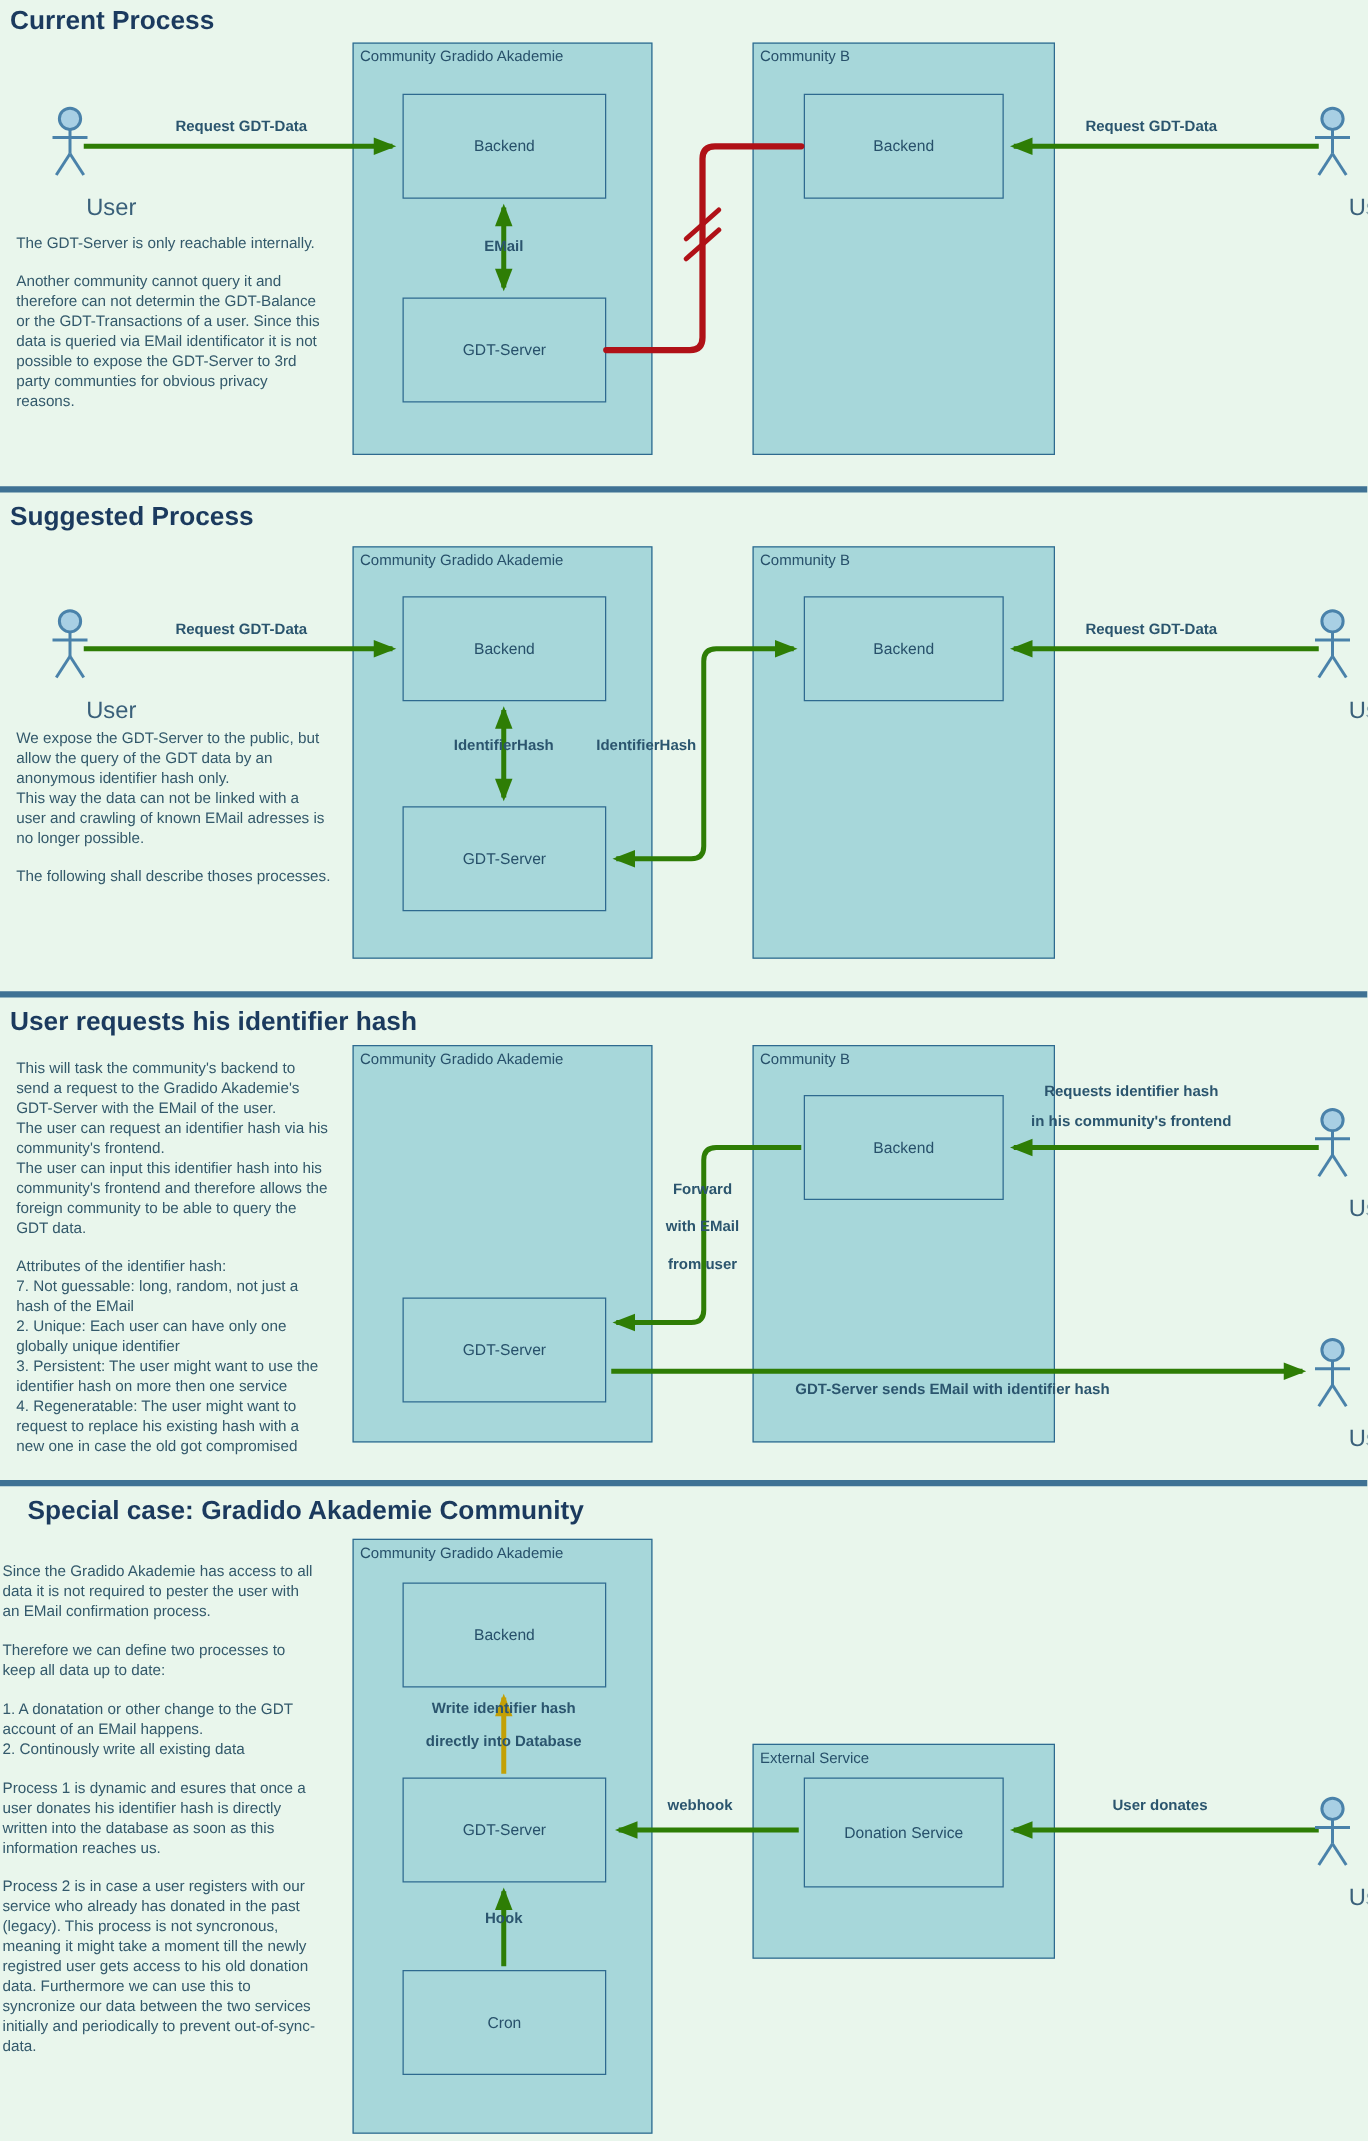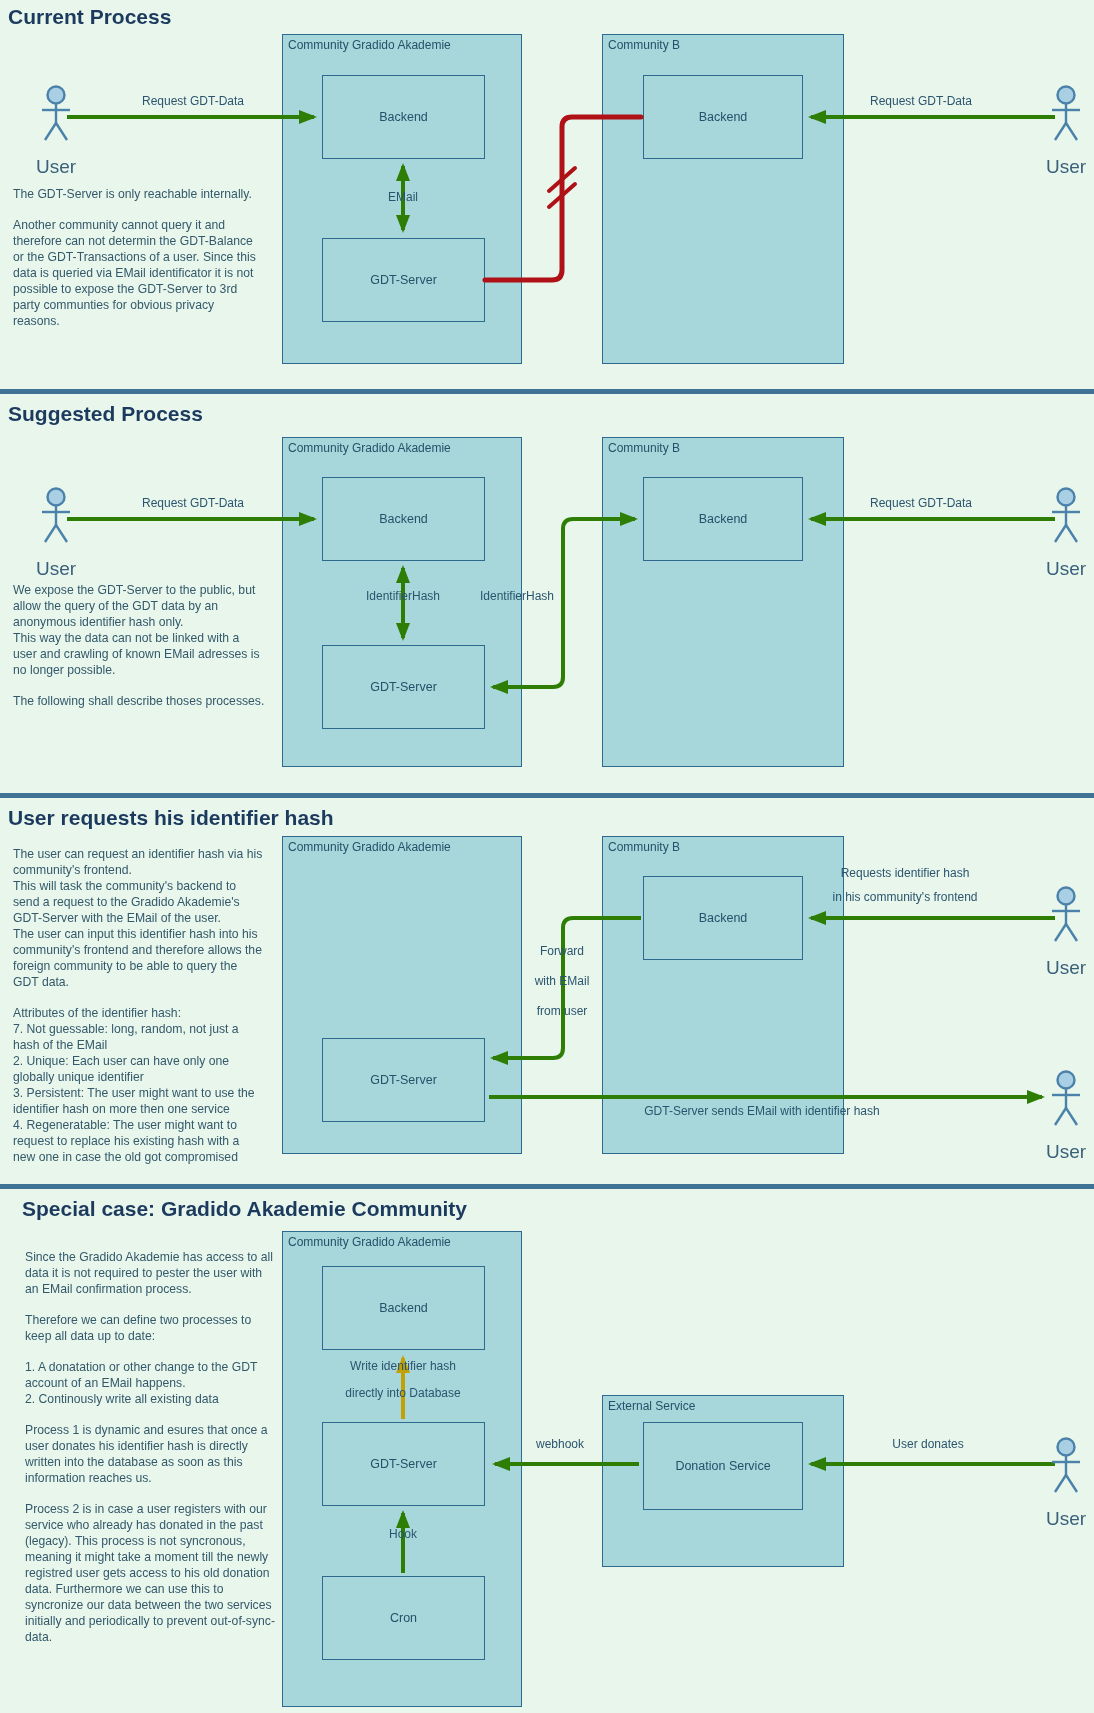--- a/index.html
+++ b/index.html
@@ -10,22 +10,22 @@
   html,body{margin:0;padding:0;}
   body{background:var(--background);font-family:"Liberation Sans",sans-serif;}
   #canvas{position:relative;width:1094px;height:1713px;background:var(--background);overflow:hidden;}
   .sec-title{position:absolute;font-size:21px;font-weight:bold;color:var(--heading);white-space:nowrap;z-index:3;}
   .comm-box{position:absolute;background:var(--box_fill);border:1.4px solid var(--box_border);box-sizing:border-box;z-index:1;}
   .comm-label{position:absolute;top:3px;left:5px;font-size:12px;color:#27506a;white-space:nowrap;}
   .node{position:absolute;background:var(--box_fill);border:1.4px solid var(--box_border);box-sizing:border-box;
         display:flex;align-items:center;justify-content:center;font-size:12.5px;color:#27506a;z-index:1;text-align:center;}
   .text-col{position:absolute;font-size:12.2px;line-height:16px;color:var(--body_text);z-index:3;}
   .para{margin:0 0 15px 0;}
-  .lbl{position:absolute;font-size:12px;color:#2b556e;white-space:nowrap;transform:translateX(-50%);z-index:3;}
-  .user-lbl{position:absolute;font-size:19px;color:#3a607a;white-space:nowrap;transform:translateX(-50%);z-index:3;}
+  .lbl{position:absolute;font-size:12px;color:#2b556e;white-space:nowrap;transform:translateX(-50%);z-index:3;font-weight:bold;}
+  .user-lbl{position:absolute;font-size:19px;color:#3a607a;white-space:nowrap;transform:translateX(-50%);z-index:3;margin-left:33px;}
   .hr{position:absolute;left:0;width:100%;height:5px;background:var(--divider);z-index:2;}
   #wires{position:absolute;left:0;top:0;z-index:2;pointer-events:none;}
 </style>
 </head>
 <body>
 
 <div id="canvas">
 
   <svg id="wires" width="1094" height="1713" viewBox="0 0 1094 1713">
     <defs>
@@ -161,22 +161,22 @@
     <div class="lbl" style="left:562px;top:974px">with EMail</div>
     <div class="lbl" style="left:562px;top:1004px">from user</div>
 
     <div class="lbl" style="left:762px;top:1104px">GDT-Server sends EMail with identifier hash</div>
 
     <div class="user-lbl" style="left:1066px;top:957px">User</div>
     <div class="user-lbl" style="left:1066px;top:1141px">User</div>
 
     <div class="text-col" style="left:13px;top:846px;width:252px">
         <div class="para">
+          <div>This will task the community's backend to send a request to the Gradido Akademie's GDT-Server with the EMail of the user.</div>
           <div>The user can request an identifier hash via his community's frontend.</div>
-          <div>This will task the community's backend to send a request to the Gradido Akademie's GDT-Server with the EMail of the user.</div>
           <div>The user can input this identifier hash into his community's frontend and therefore allows the foreign community to be able to query the GDT data.</div>
         </div>
         <div class="para">
           <div>Attributes of the identifier hash:</div>
           <div>7. Not guessable: long, random, not just a hash of the EMail</div>
           <div>2. Unique: Each user can have only one globally unique identifier</div>
           <div>3. Persistent: The user might want to use the identifier hash on more then one service</div>
           <div>4. Regeneratable: The user might want to request to replace his existing hash with a new one in case the old got compromised</div>
         </div>
       </div>
@@ -200,21 +200,21 @@
     <div class="node" style="left:643px;top:1422px;width:160px;height:88px">Donation Service</div>
 
     <div class="lbl" style="left:403px;top:1359px">Write identifier hash</div>
     <div class="lbl" style="left:403px;top:1386px">directly into Database</div>
     <div class="lbl" style="left:560px;top:1437px">webhook</div>
     <div class="lbl" style="left:928px;top:1437px">User donates</div>
     <div class="lbl" style="left:403px;top:1527px">Hook</div>
 
     <div class="user-lbl" style="left:1066px;top:1508px">User</div>
 
-    <div class="text-col" style="left:25px;top:1249px;width:252px">
+    <div class="text-col" style="left:2px;top:1249px;width:252px">
         <div class="para">
           <div>Since the Gradido Akademie has access to all data it is not required to pester the user with an EMail confirmation process.</div>
         </div>
         <div class="para">
           <div>Therefore we can define two processes to keep all data up to date:</div>
         </div>
         <div class="para">
           <div>1. A donatation or other change to the GDT account of an EMail happens.</div>
           <div>2. Continously write all existing data</div>
         </div>

